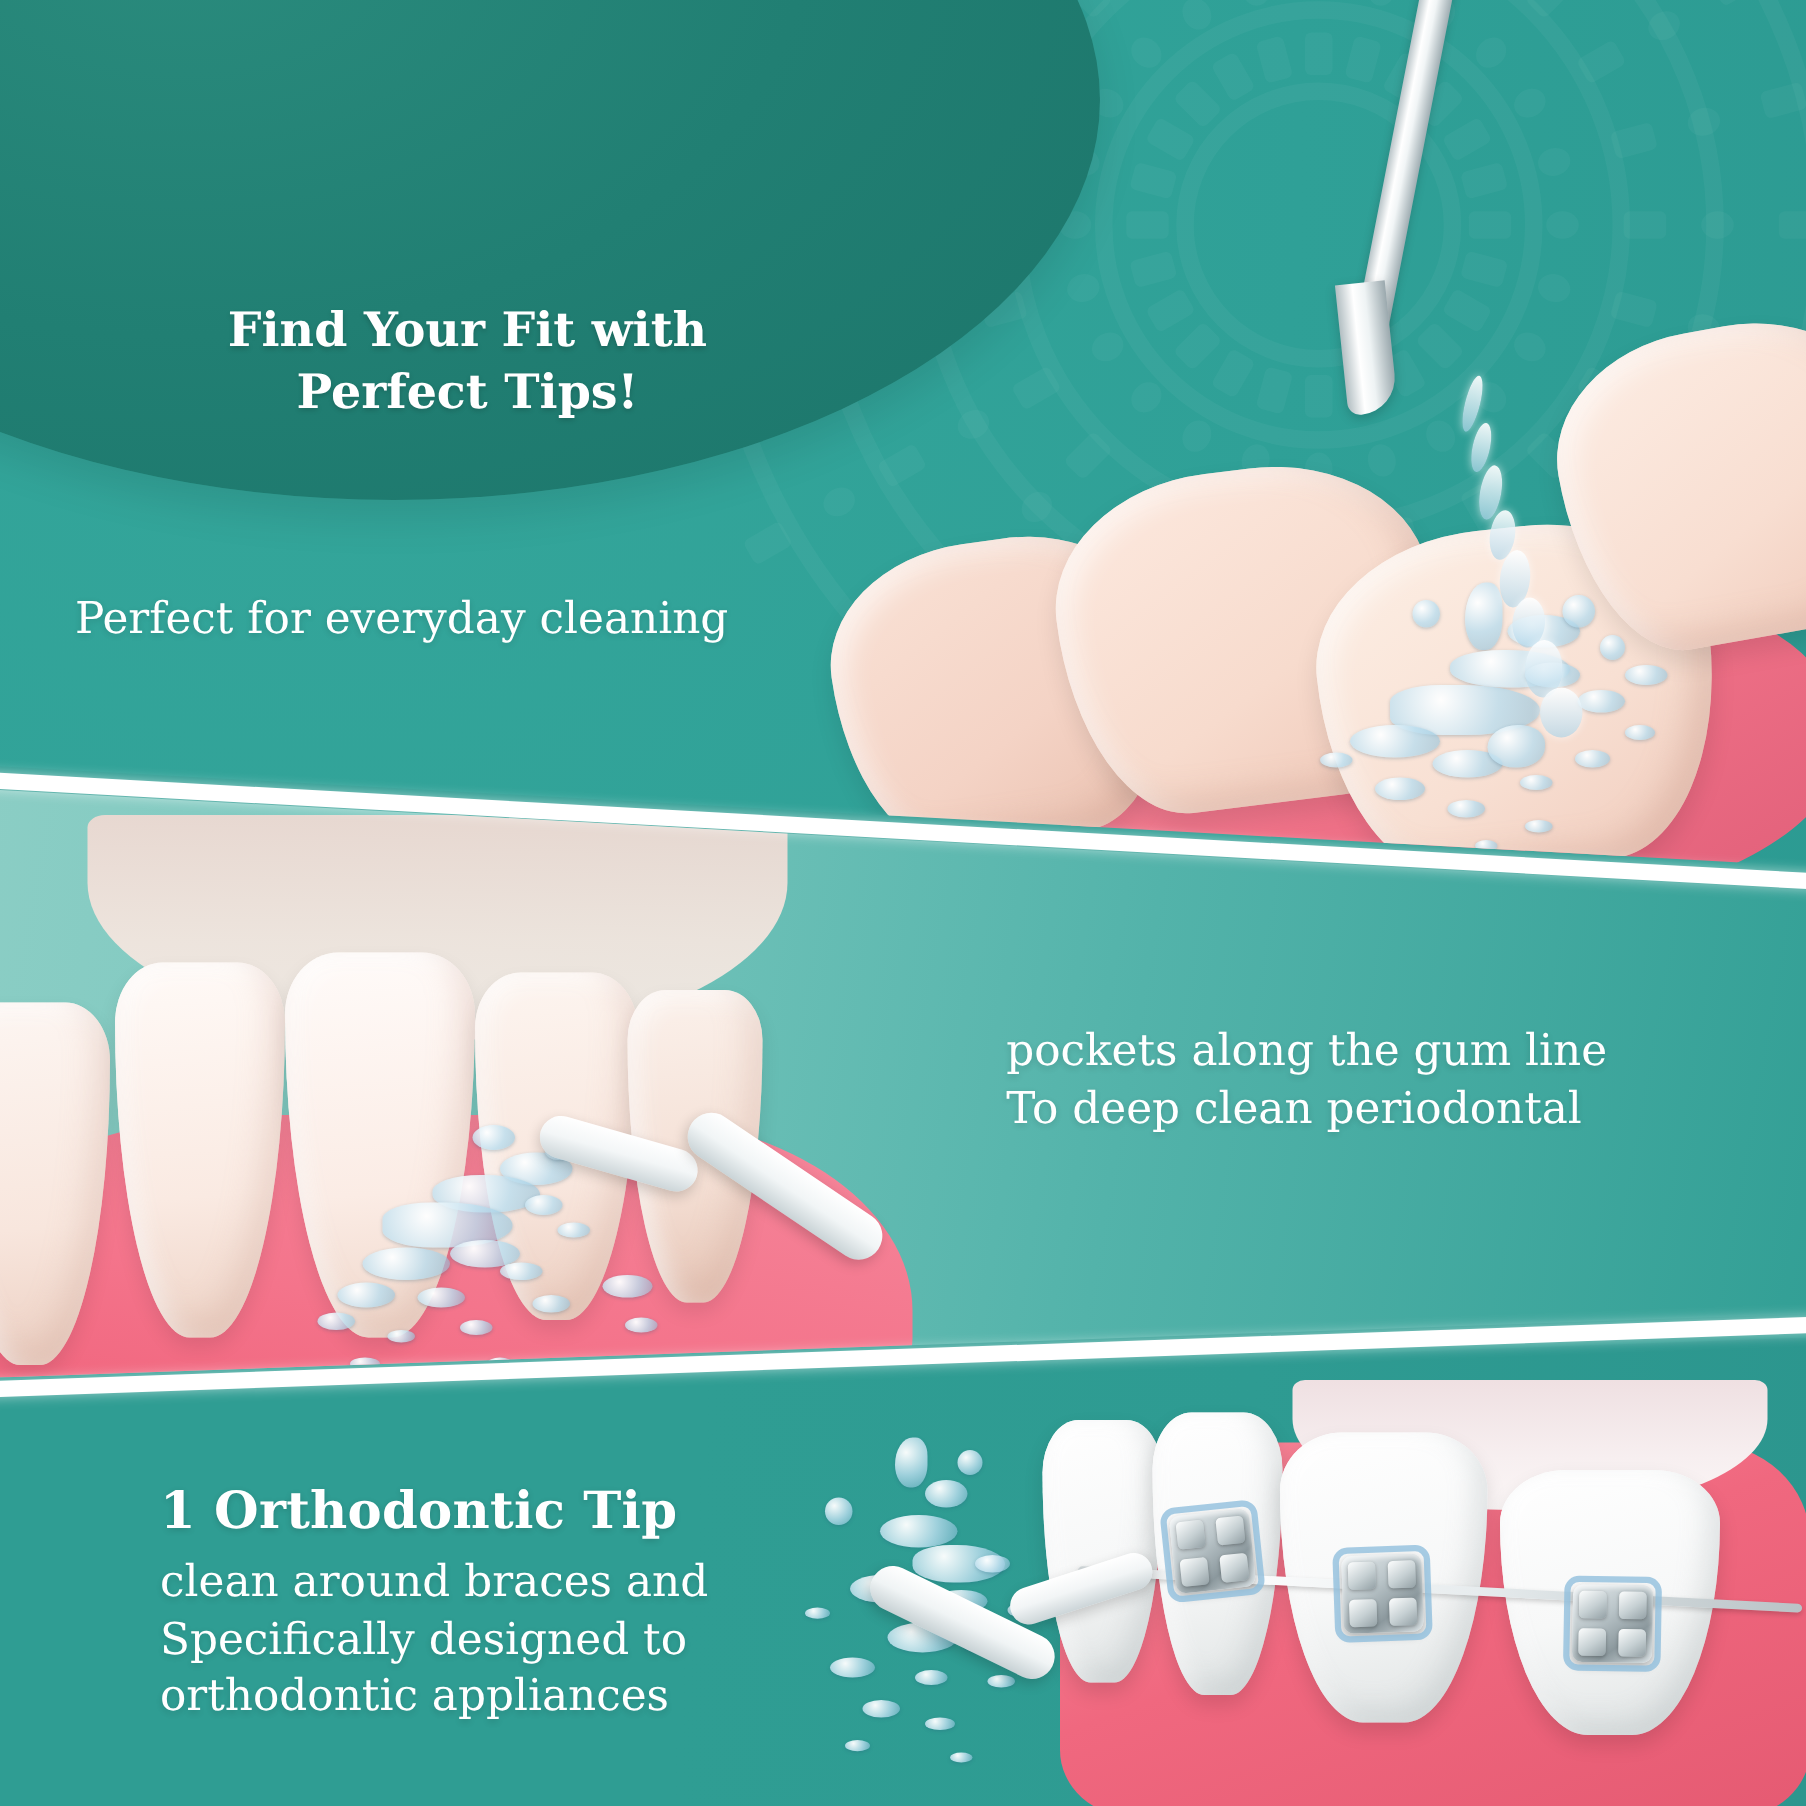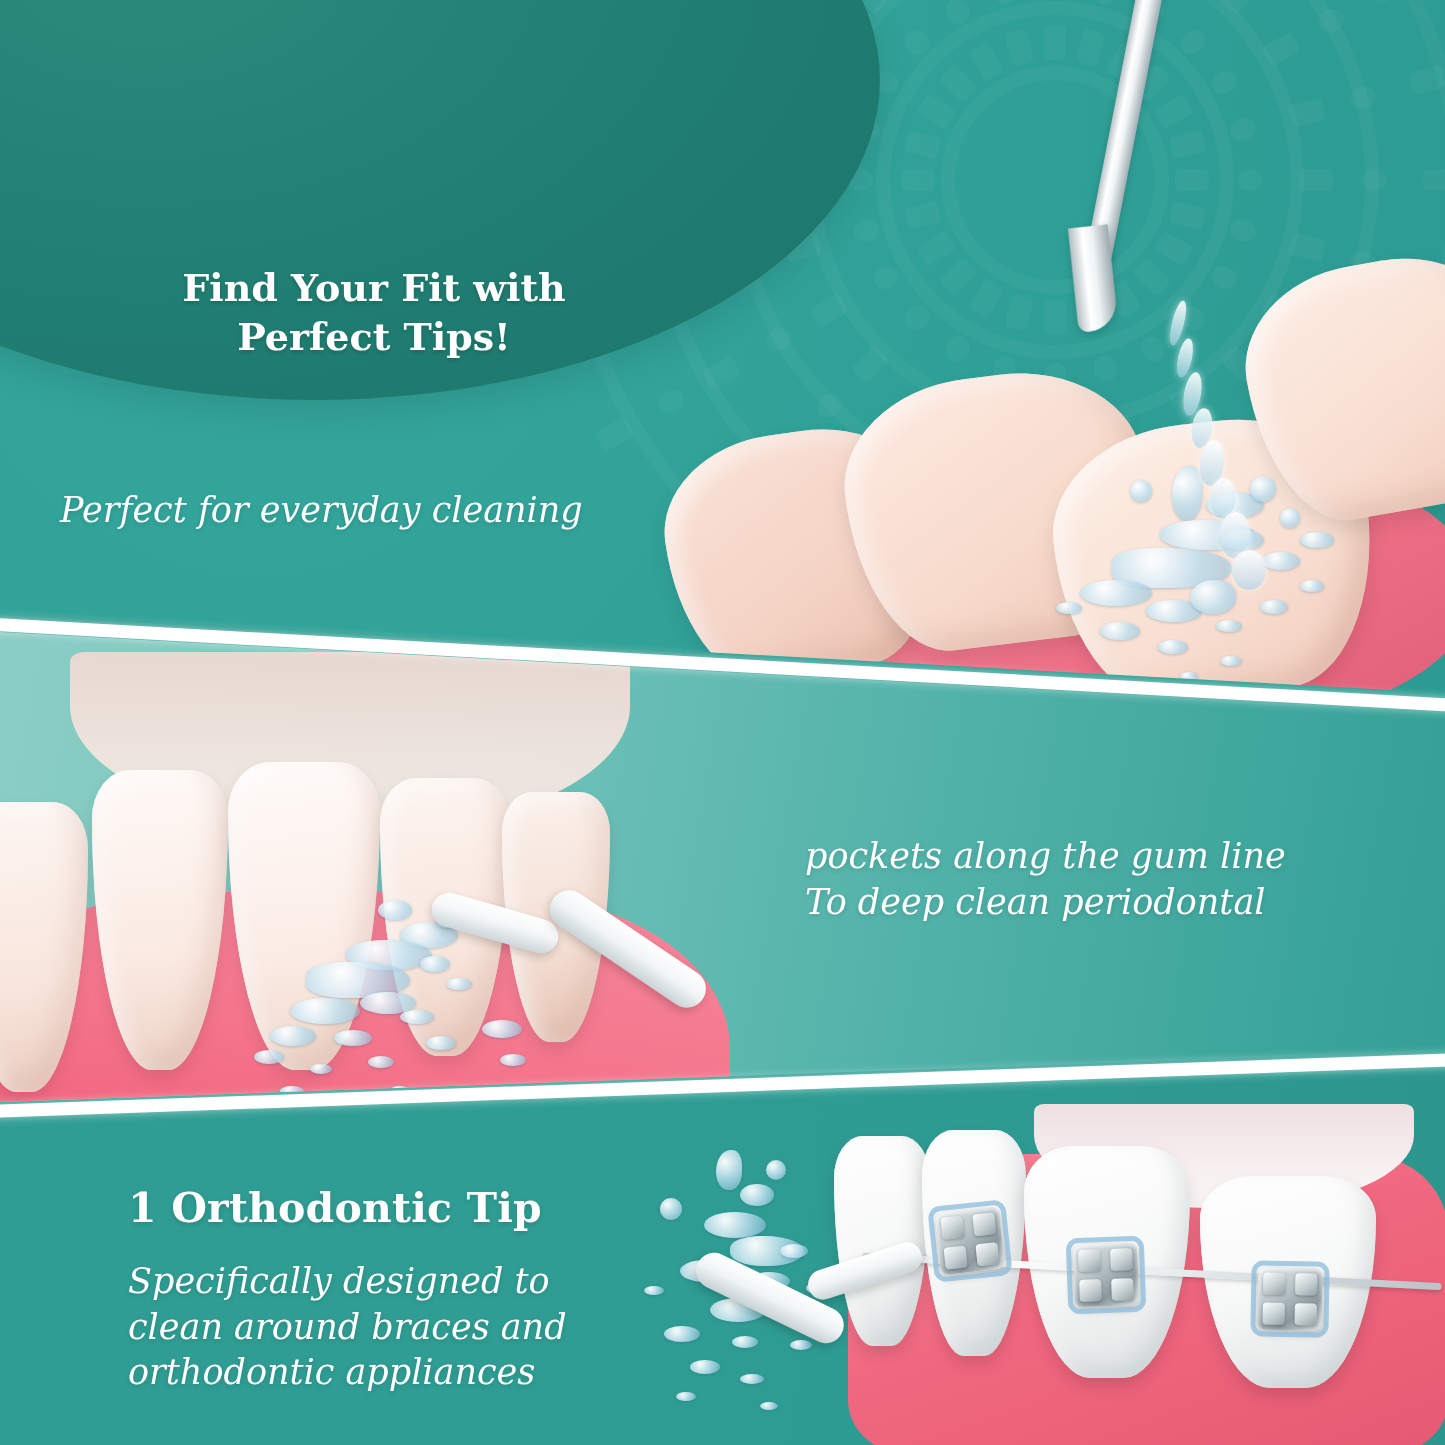--- a/index.html
+++ b/index.html
@@ -44,30 +44,30 @@
   #div2{top:1106px;transform:rotate(-2.02deg);transform-origin:0 50%;}
 
   
   #headline{position:absolute;left:74px;top:44px;width:700px;z-index:40;}
   .hl{font-family:"DejaVu Sans", sans-serif;font-weight:bold;
       font-size:86px;line-height:.92;letter-spacing:-1px;
       color:#ffffff;text-shadow:0 3px 5px rgba(0,0,0,.18);
       transform:scaleX(.93);transform-origin:left center;white-space:nowrap;}
   .hl2{margin-top:6px;}
   .hl-yellow{color:#FDC500;}
-  #subtitle{position:absolute;left:64px;top:264px;width:620px;z-index:40;
+  #subtitle{position:absolute;left:64px;top:240px;width:620px;z-index:40;
       text-align:center;color:#ffffff;
       font-family:"DejaVu Serif", serif;font-weight:bold;
       font-size:38px;line-height:1.28;text-shadow:0 2px 4px rgba(0,0,0,.18);}
 
   .block{position:absolute;z-index:40;color:#ffffff;}
   .bt{font-family:"DejaVu Serif", serif;font-weight:bold;font-size:41px;
       line-height:1.1;letter-spacing:.2px;text-shadow:0 2px 5px rgba(0,0,0,.16);}
   .bd{font-family:"DejaVu Serif", serif;font-weight:normal;font-size:35px;
-      line-height:1.30;margin-top:28px;text-shadow:0 2px 5px rgba(0,0,0,.14);font-style:italic;}
+      line-height:1.30;margin-top:13px;text-shadow:0 2px 5px rgba(0,0,0,.14);}
 
   #blk1{left:60px;top:460px;width:640px;}
   #blk2{left:805px;top:806px;width:580px;}
   #blk3{left:128px;top:1186px;width:520px;}
 
   
   .art{position:absolute;}
 
   
   #art1{left:660px;top:280px;width:790px;height:420px;}
@@ -539,19 +539,19 @@
   <div class="block" id="blk2">
     <div class="bd">
       <div>pockets along the gum line</div>
       <div>To deep clean periodontal</div>
     </div>
   </div>
 
   <div class="block" id="blk3">
     <div class="bt">1 Orthodontic Tip</div>
     <div class="bd">
+      <div>clean around braces and</div>
       <div>Specifically designed to</div>
-      <div>clean around braces and</div>
       <div>orthodontic appliances</div>
     </div>
   </div>
 
 </div>
 
 </body></html>

